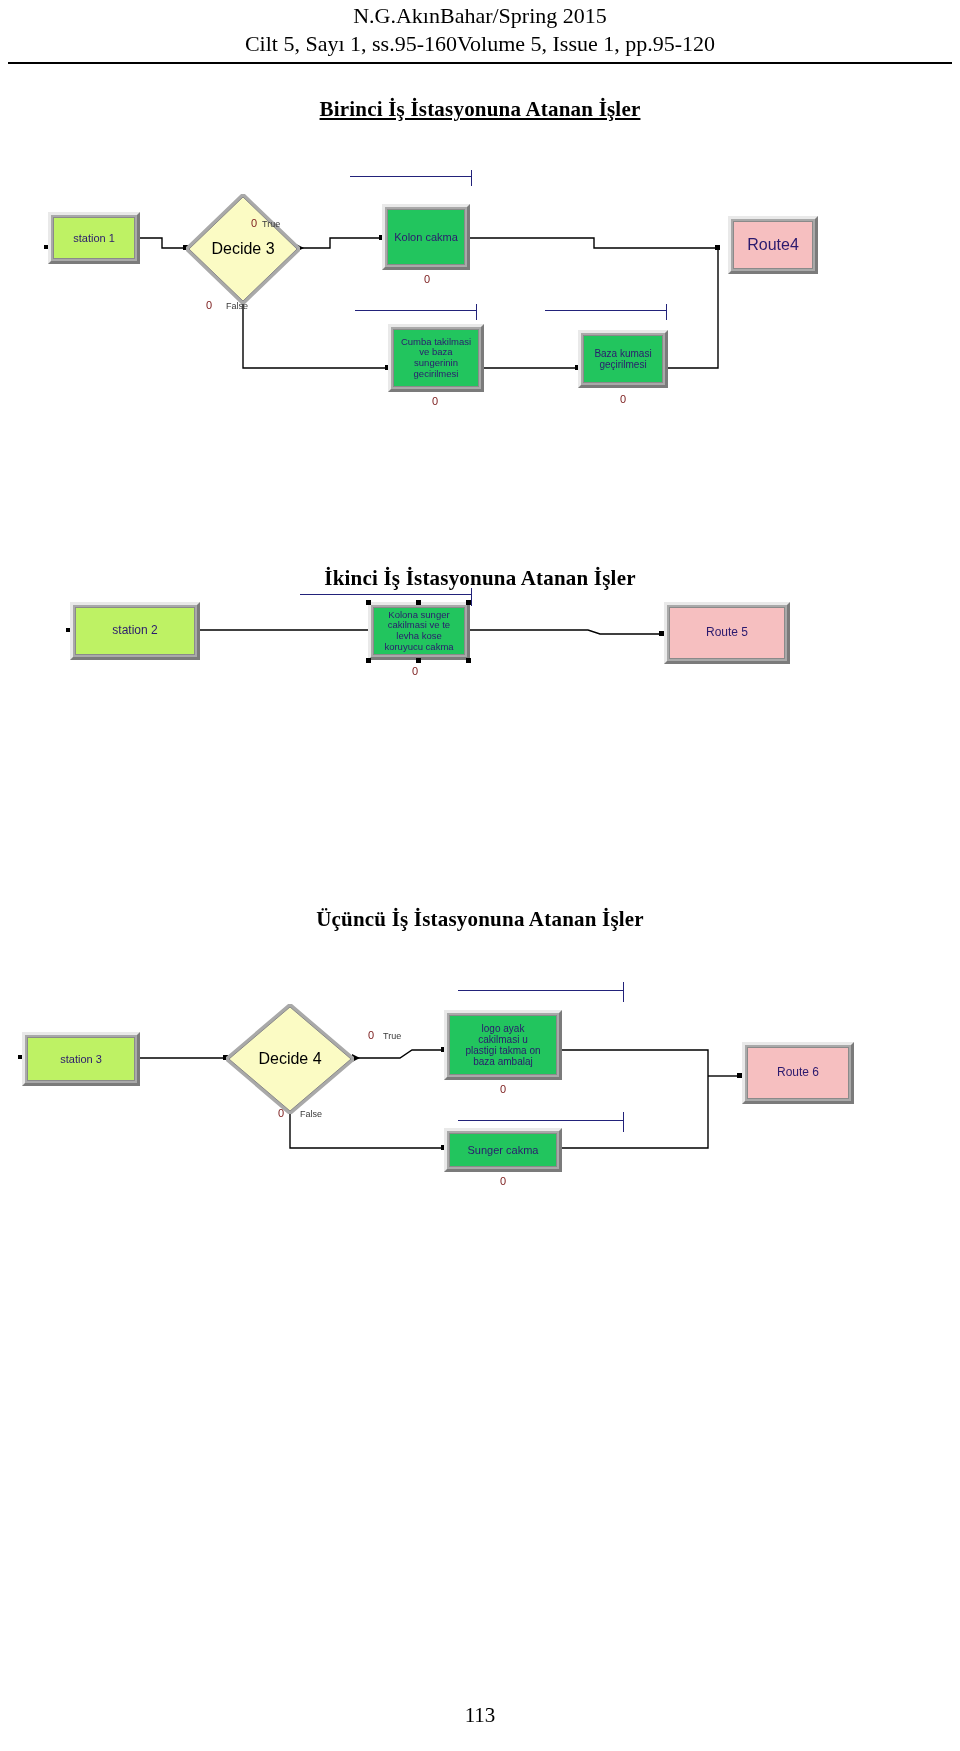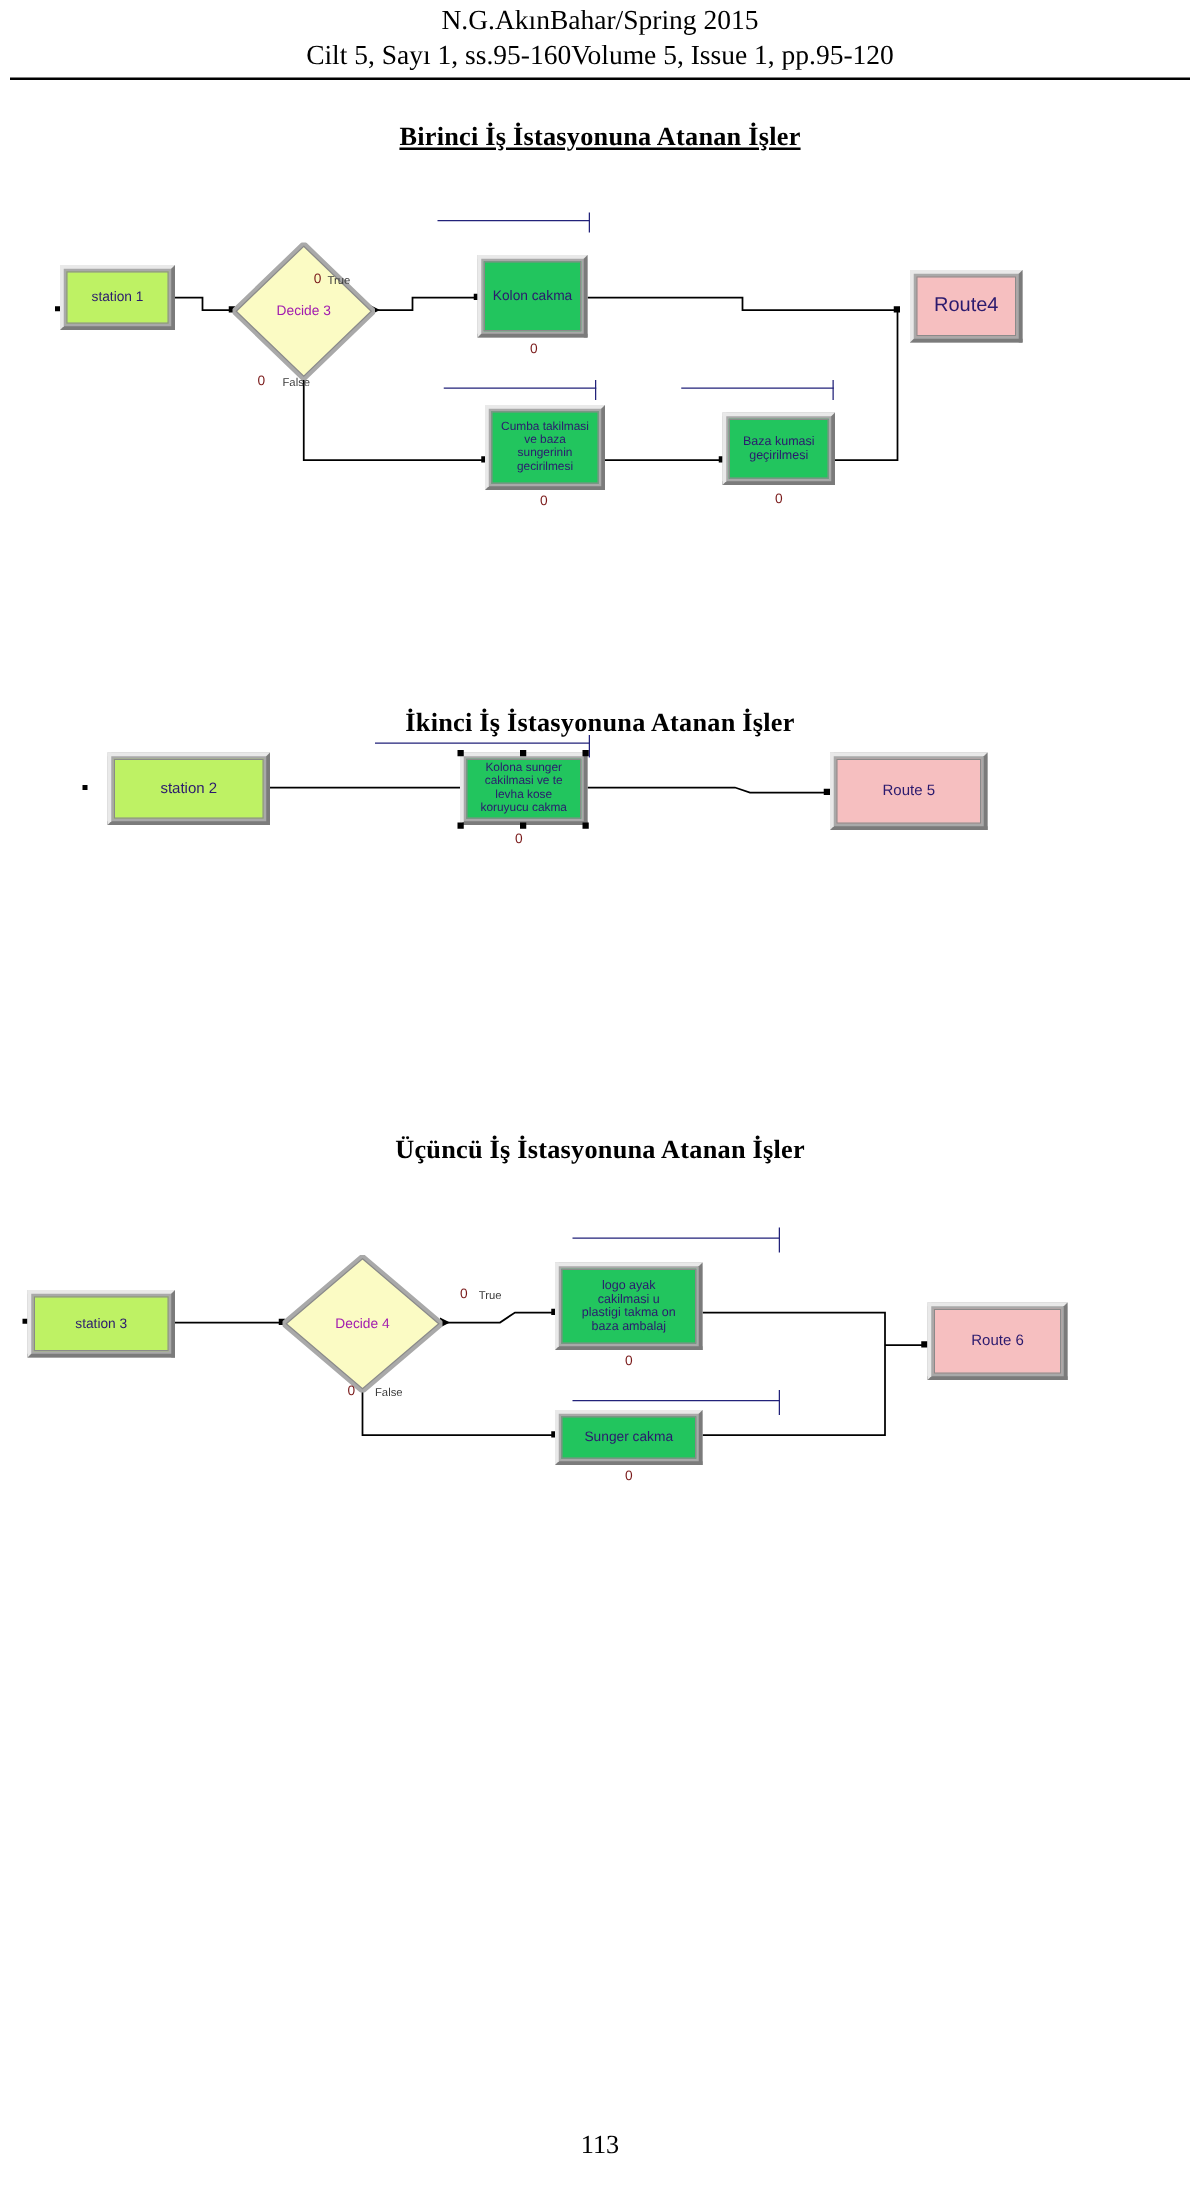--- a/index.html
+++ b/index.html
@@ -147,22 +147,22 @@
   
   .diamond-wrap { position: absolute; }
   .diamond-wrap .dtext {
     position: absolute;
     left: 0; top: 0;
     width: 100%; height: 100%;
     display: flex;
     align-items: center;
     justify-content: center;
     font-family: "Liberation Sans", sans-serif;
-    font-size: 11px;
-    color: #a21caf;
+    font-size: 16px;
+    color: #000000;
   }
 
   
   .page-number {
     position: absolute;
     left: 0;
     top: 1703px;
     width: 960px;
     text-align: center;
     font-family: "Liberation Serif", serif;
@@ -286,21 +286,21 @@
       <path d="M200 40 L368 40"></path>
       <path d="M470 40 L588 40 L600 44 L662 44"></path>
     </g>
     <g fill="#000">
       <rect x="66" y="38" width="4" height="4"></rect>
       <rect x="659" y="41" width="5" height="5"></rect>
       <polygon points="200,36 192,40 200,44"></polygon>
     </g>
   </svg>
 
-  <div class="node box3d station" style="left:86px; top:12px; width:130px; height:58px;align-items:flex-end;">
+  <div class="node box3d station" style="left:70px; top:12px; width:130px; height:58px;align-items:flex-end;">
     <div class="inner">
       <span class="node-label" style="font-size:12px;">station 2</span>
     </div>
   </div>
 
   <div class="banner" style="left:300px; top:4px; width:172px;"></div>
   <div class="banner-cap" style="left:471px; top:-2px; height:18px;"></div>
 
   <div class="node box3d process" style="left:368px; top:12px; width:102px; height:58px;">
     <div class="inner">

